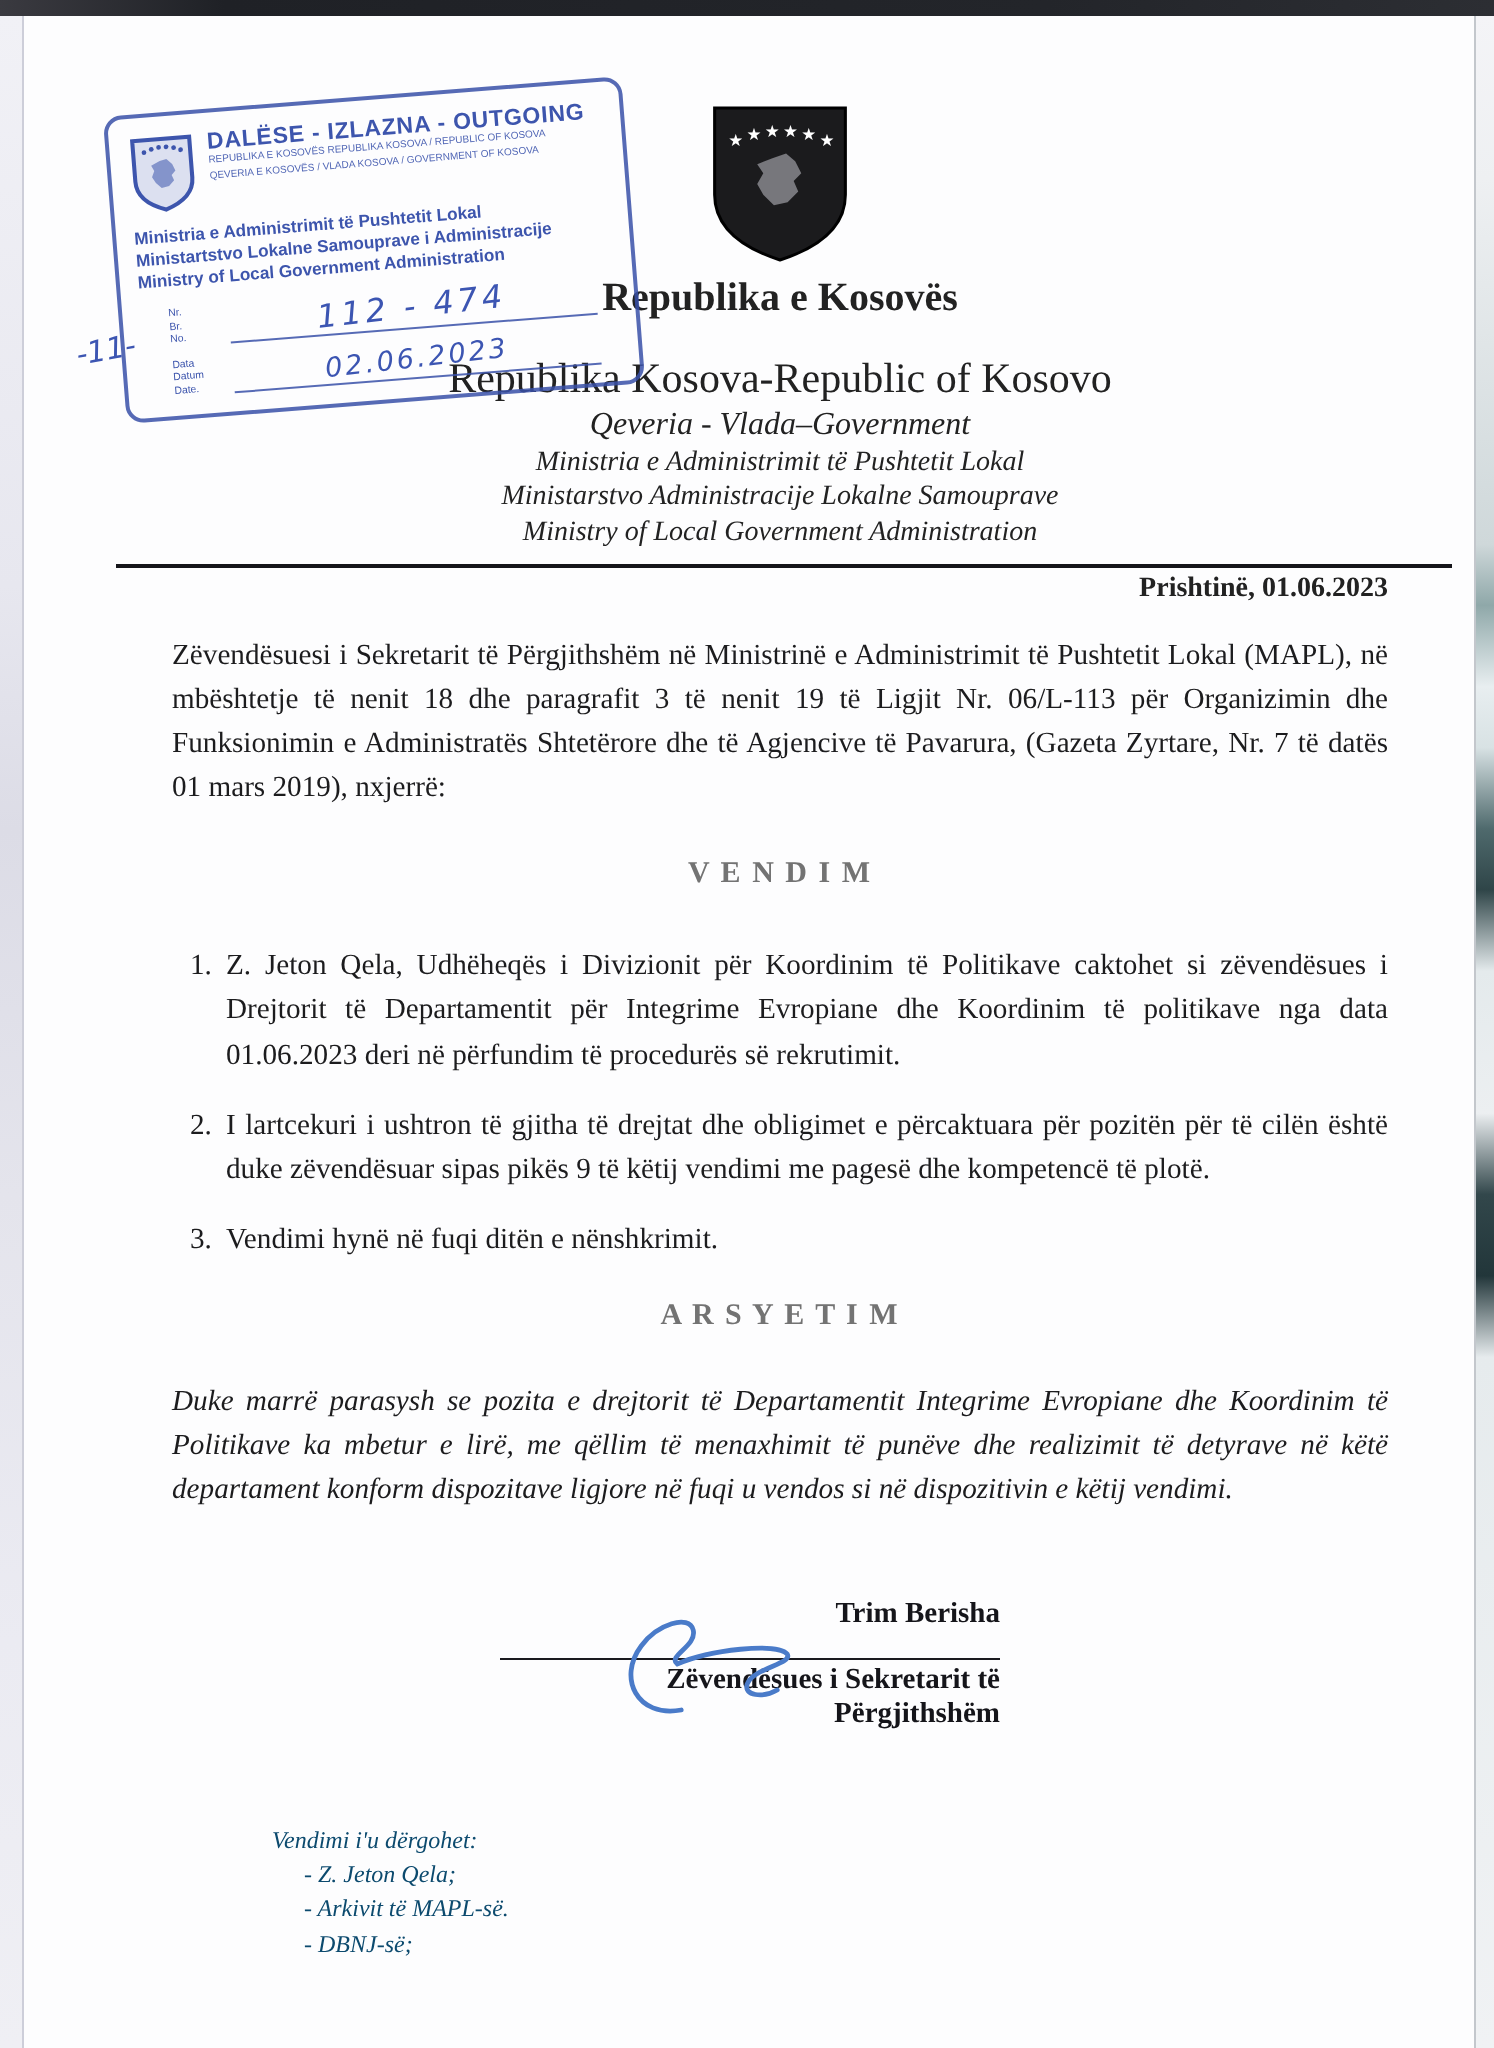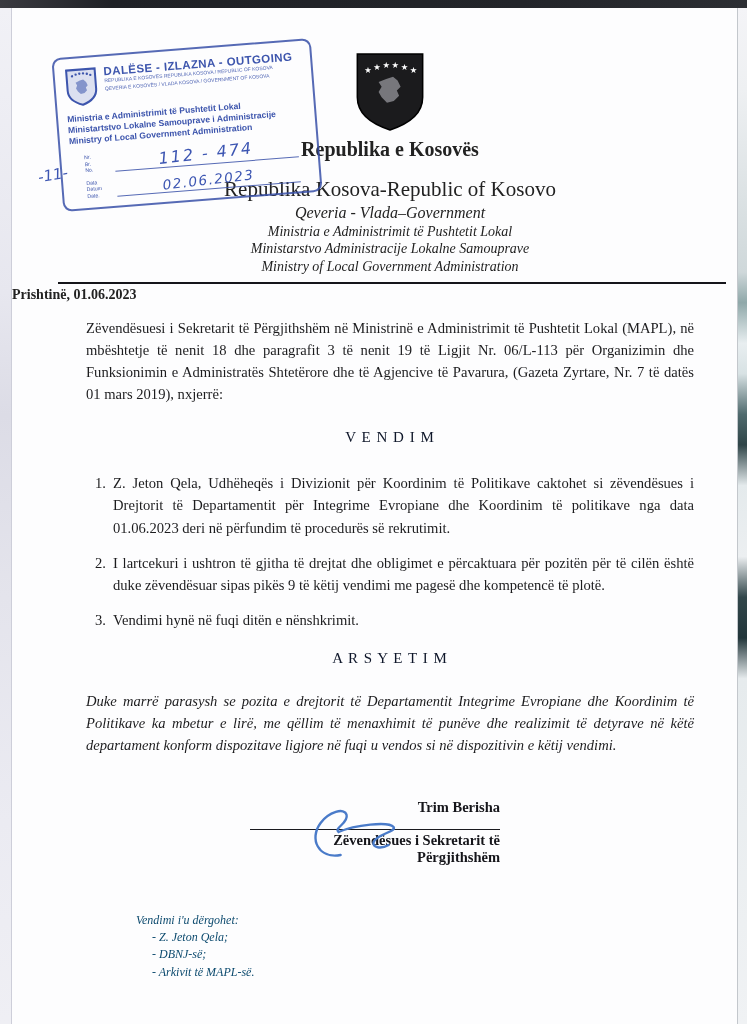--- a/index.html
+++ b/index.html
@@ -41,28 +41,28 @@
   }
 
   
   .letterhead{text-align:center;padding-top:42px;margin-left:30px;line-height:1.12;}
   .coa{display:block;margin:0 auto 4px auto;}
   .lh-title1{font-size:20px;font-weight:bold;}
   .lh-title2{font-size:21px;font-weight:normal;margin-top:18px;}
   .lh-gov{font-size:16px;font-weight:normal;font-style:italic;margin-top:2px;}
   .lh-min{font-size:14px;font-style:italic;margin-top:2px;}
   .rule{border:none;border-top:2.5px solid #15151a;margin:7px 12px 0 46px;}
-  .dateline{margin-right:26px;margin-top:3px;font-size:14px;font-weight:bold;}
+  .dateline{text-align:right;margin-right:44px;margin-top:3px;font-size:14px;font-weight:bold;}
 
   
   .doc-body{margin:14px 44px 0 74px;font-size:14.6px;line-height:1.52;color:#1c1c1e;}
   .para{text-align:justify;}
   .heading{
-    text-align:center;font-weight:normal;font-size:15px;letter-spacing:1px;
-    margin:20px 0 24px 0;color:#0f172a;
+    text-align:center;font-weight:bold;font-size:15px;letter-spacing:1px;
+    margin:20px 0 24px 0;color:#737373;
   }
   .heading.second{margin:16px 0 20px 0;}
   .list{margin-top:2px;}
   .list-row{display:flex;margin-bottom:13px;}
   .list-num{flex:none;width:27px;padding-left:9px;box-sizing:border-box;}
   .list-text{flex:1;text-align:justify;}
 
   
   .sig-block{position:relative;width:250px;margin:42px auto 0 auto;text-align:right;font-weight:bold;color:#15151a;}
   .sig-name{font-size:14.5px;}
@@ -182,18 +182,18 @@
     </svg>
     <div class="sig-name">Trim Berisha</div>
     <hr class="sig-line">
     <div class="sig-title">Zëvendësues i Sekretarit të Përgjithshëm</div>
   </div>
 
   <div class="distribution">
     <div>Vendimi i'u dërgohet:</div>
     <div class="items">
       <div>- Z. Jeton Qela;</div>
+      <div>- Arkivit të MAPL-së.</div>
       <div>- DBNJ-së;</div>
-      <div>- Arkivit të MAPL-së.</div>
     </div>
   </div>
 
 </div>
 
 </body></html>

